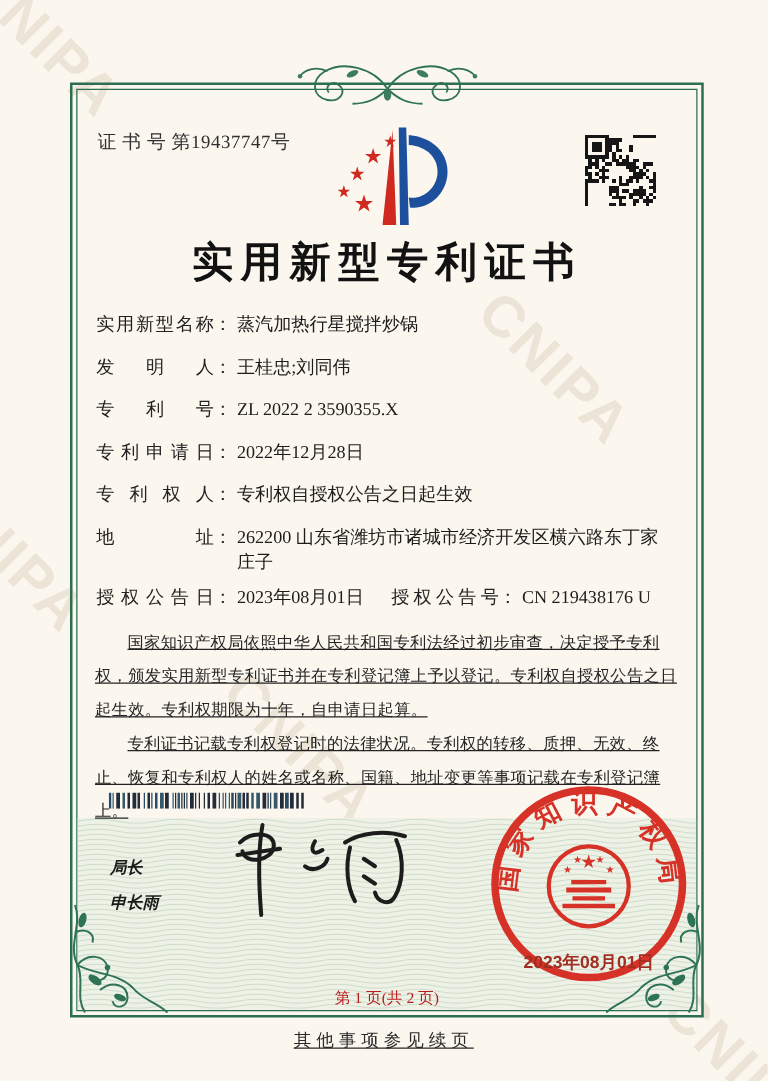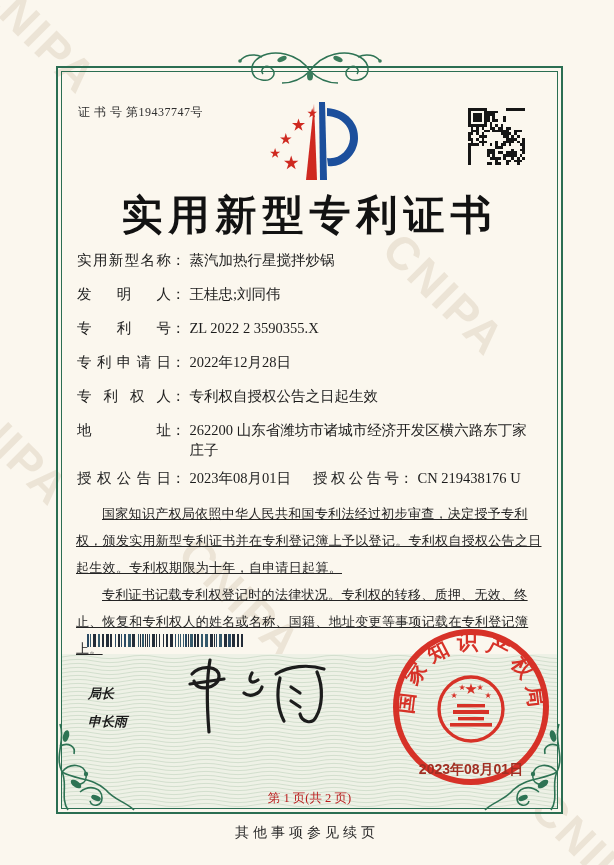--- a/index.html
+++ b/index.html
@@ -10,45 +10,45 @@
       letter-spacing:2px;user-select:none;z-index:0;}
   .frame{position:absolute;left:56px;top:66px;width:503px;height:744px;
          border:2px solid #2b6e52;z-index:1;}
   .frame::before{content:"";position:absolute;inset:3px;border:1.5px solid #2b6e52;pointer-events:none;}
   .waves{position:absolute;left:4px;right:4px;top:586px;bottom:4px;z-index:0;}
   .content{position:absolute;inset:0;z-index:2;}
   .ornament-top{position:absolute;left:50%;top:-23px;transform:translateX(-50%);z-index:3;}
   .corner{position:absolute;bottom:-6px;z-index:3;}
   .corner.bl{left:-8px;}
   .corner.br{right:-8px;transform:scaleX(-1);}
-  .cert-no{position:absolute;left:20px;top:36px;font-size:12px;letter-spacing:.5px;color:#2e2e2e;}
+  .cert-no{position:absolute;left:20px;top:36px;font-size:15px;letter-spacing:.5px;color:#2e2e2e;}
   .logo{position:absolute;left:206px;top:30px;}
   .qr{position:absolute;left:410px;top:40px;width:57px;height:57px;}
-  .title{position:absolute;left:0;right:0;top:120px;text-align:center;font-size:41px;
+  .title{position:absolute;left:0;right:0;top:120px;text-align:center;font-size:33px;
          font-weight:bold;letter-spacing:6px;color:#121212;}
   .fields{position:absolute;left:19px;top:182px;width:470px;font-size:14.5px;}
   .row{line-height:20px;margin-bottom:14px;display:flex;}
   .row.r0{}
   .row.r5{margin-bottom:8px;}
   .lbl{display:inline-block;width:94px;text-align:justify;text-align-last:justify;flex:none;color:#222;}
   .colon{flex:none;margin-right:4px;color:#222;}
   .val{color:#1c1c1c;}
   .val.addr{width:342px;}
   .pair2{margin-left:22px;display:flex;}
   .paras{position:absolute;left:18px;top:432px;width:474px;font-size:13px;line-height:27px;
          color:#242424;letter-spacing:.3px;text-decoration:underline;}
   .paras p{margin:0;text-indent:2em;}
   .barcode{position:absolute;left:29px;top:566px;}
   .officer{position:absolute;left:30px;top:612px;font-family:"Liberation Sans","DejaVu Sans",sans-serif;
            font-size:13px;font-weight:600;color:#1a1a1a;line-height:28px;font-style:italic;}
   .signature{position:absolute;left:118px;top:578px;}
   .seal{position:absolute;left:330px;top:556px;opacity:.95;}
   .page-ind{position:absolute;left:0;right:0;top:722px;text-align:center;font-size:12.5px;color:#b91c1c;}
   .footer-note{position:absolute;left:0;right:0;top:824px;text-align:center;font-size:14px;
-               letter-spacing:4px;color:#2b2b2b;z-index:1;font-family:"Liberation Serif",serif;}
+               letter-spacing:4px;color:#2b2b2b;z-index:1;font-family:"Liberation Serif",serif;text-decoration:underline;}
 </style>
 </head>
 <body>
 
 <span class="wm" style="left:36px;top:32px">CNIPA</span>
 <span class="wm" style="left:444px;top:294px">CNIPA</span>
 <span class="wm" style="left:8px;top:444px">CNIPA</span>
 <span class="wm" style="left:240px;top:598px">CNIPA</span>
 <span class="wm" style="left:592px;top:852px">CNIPA</span>
 

